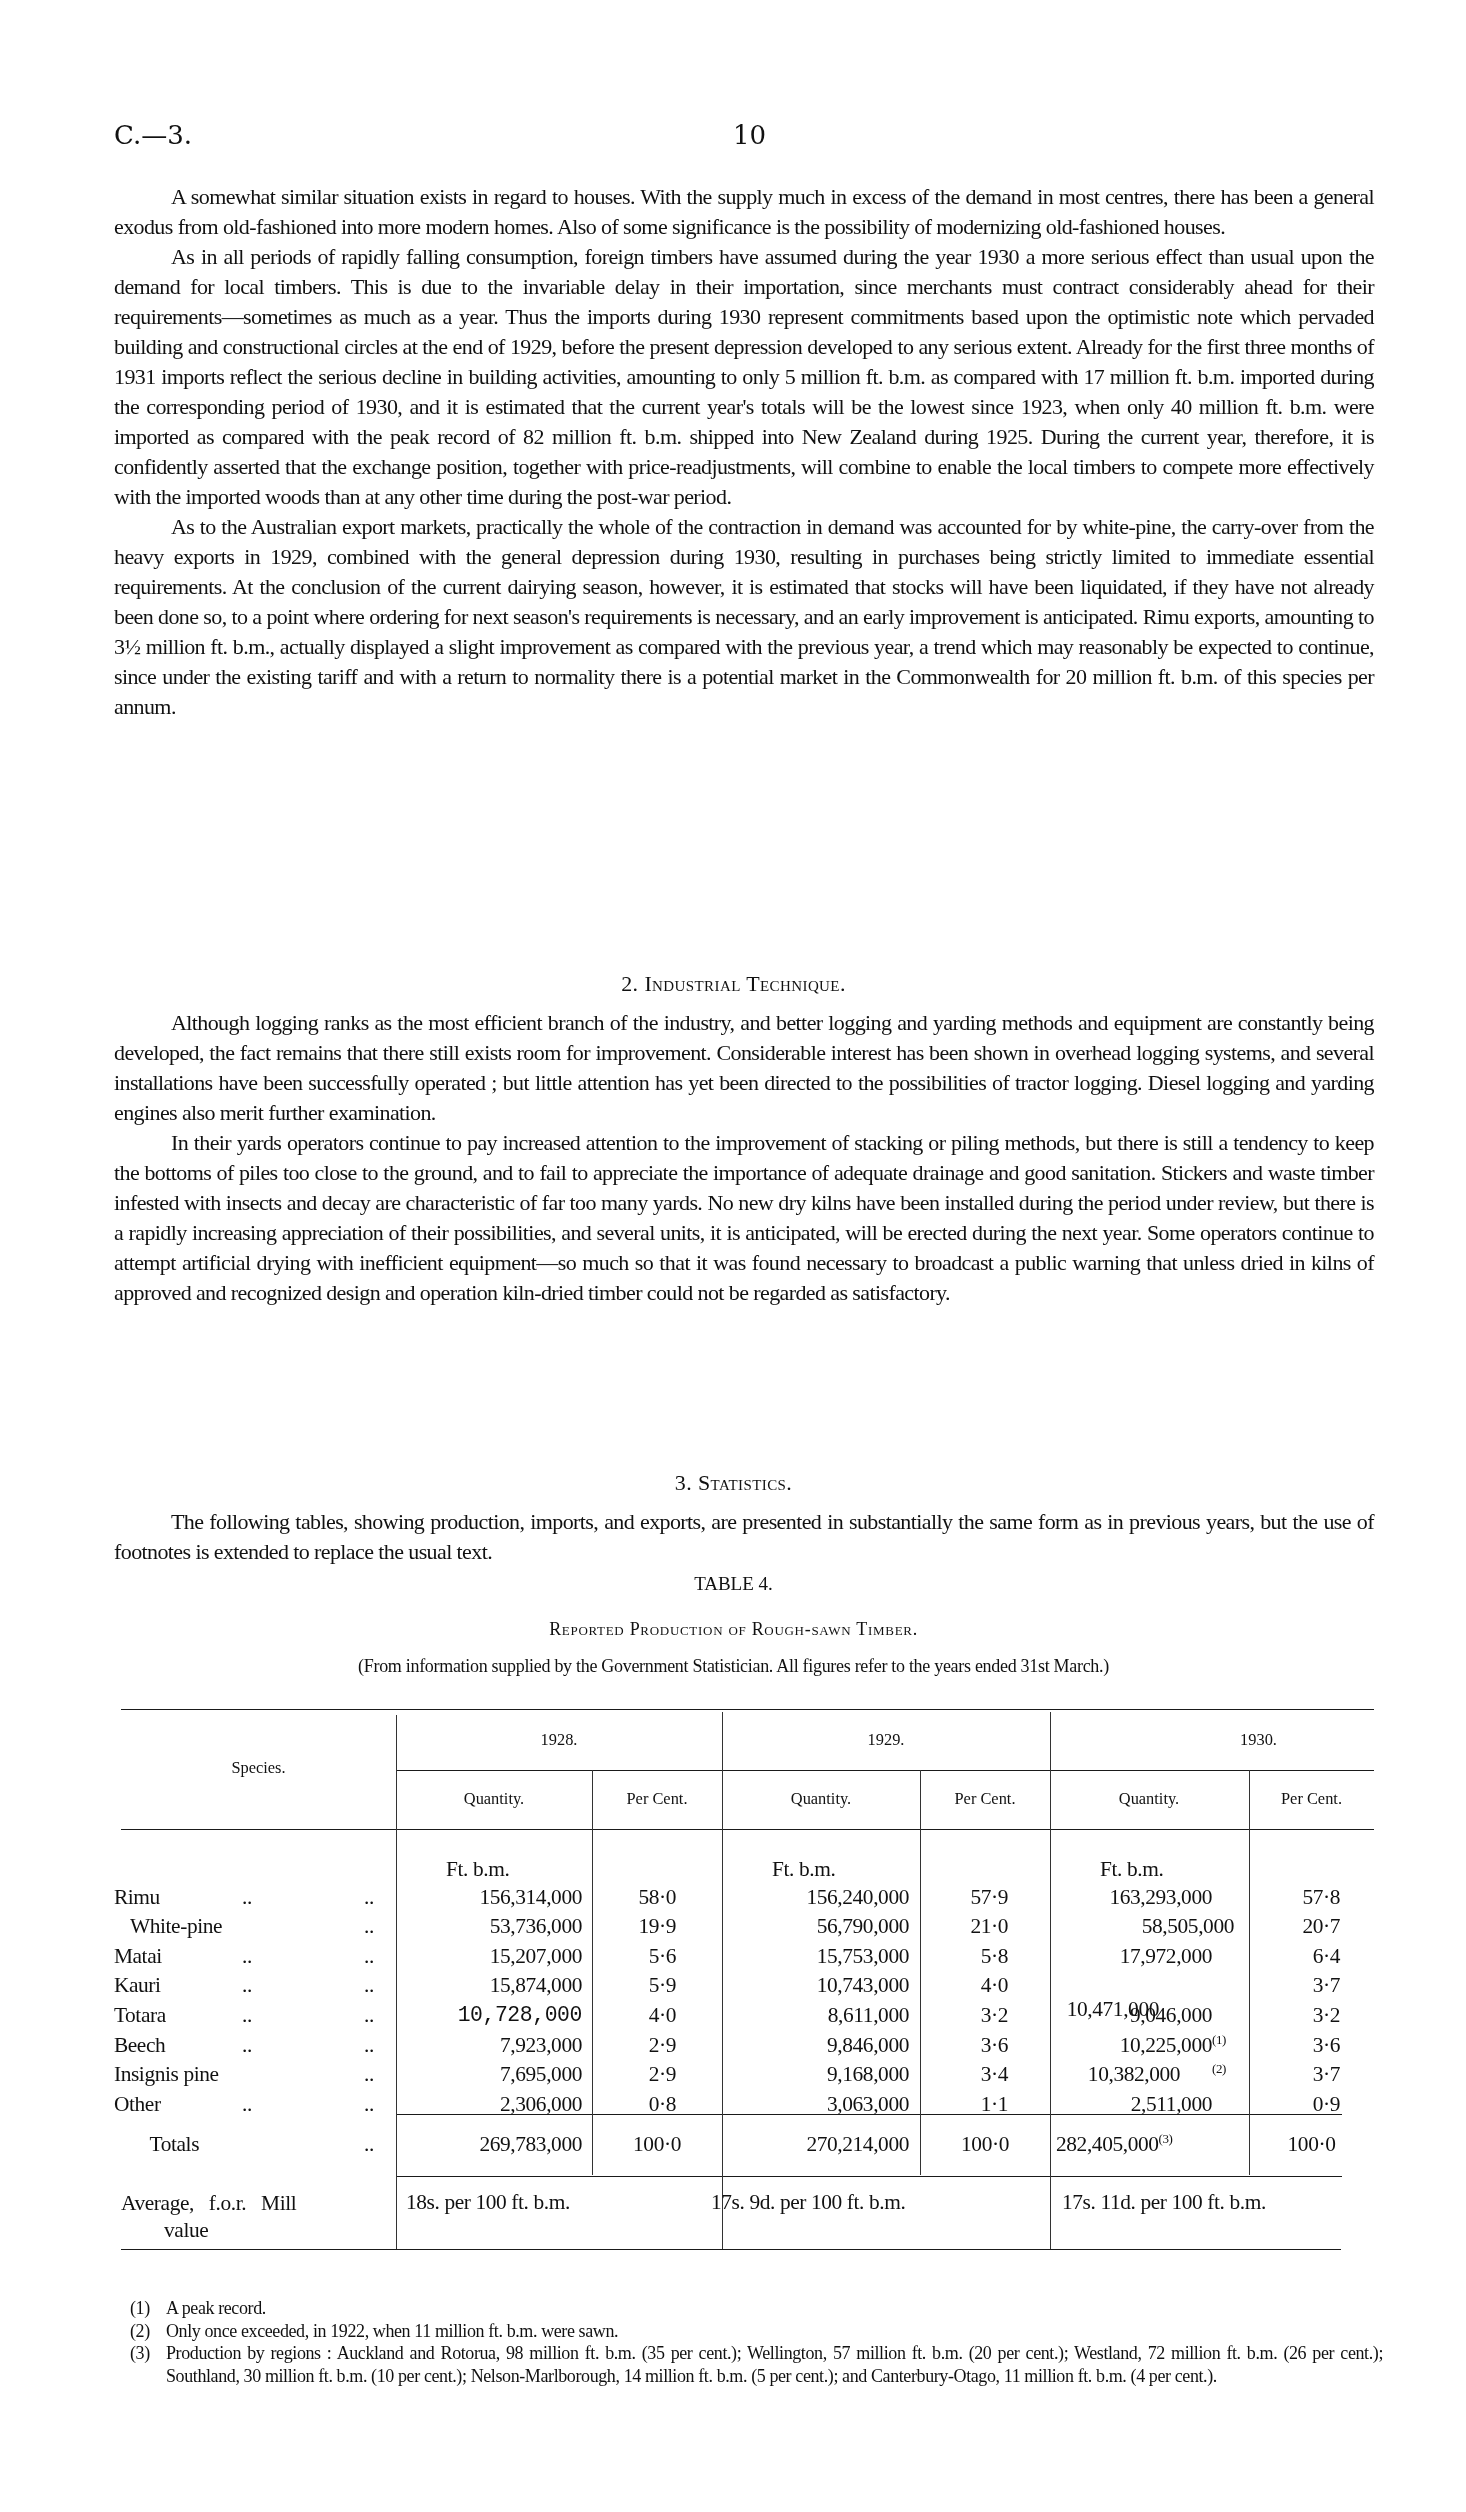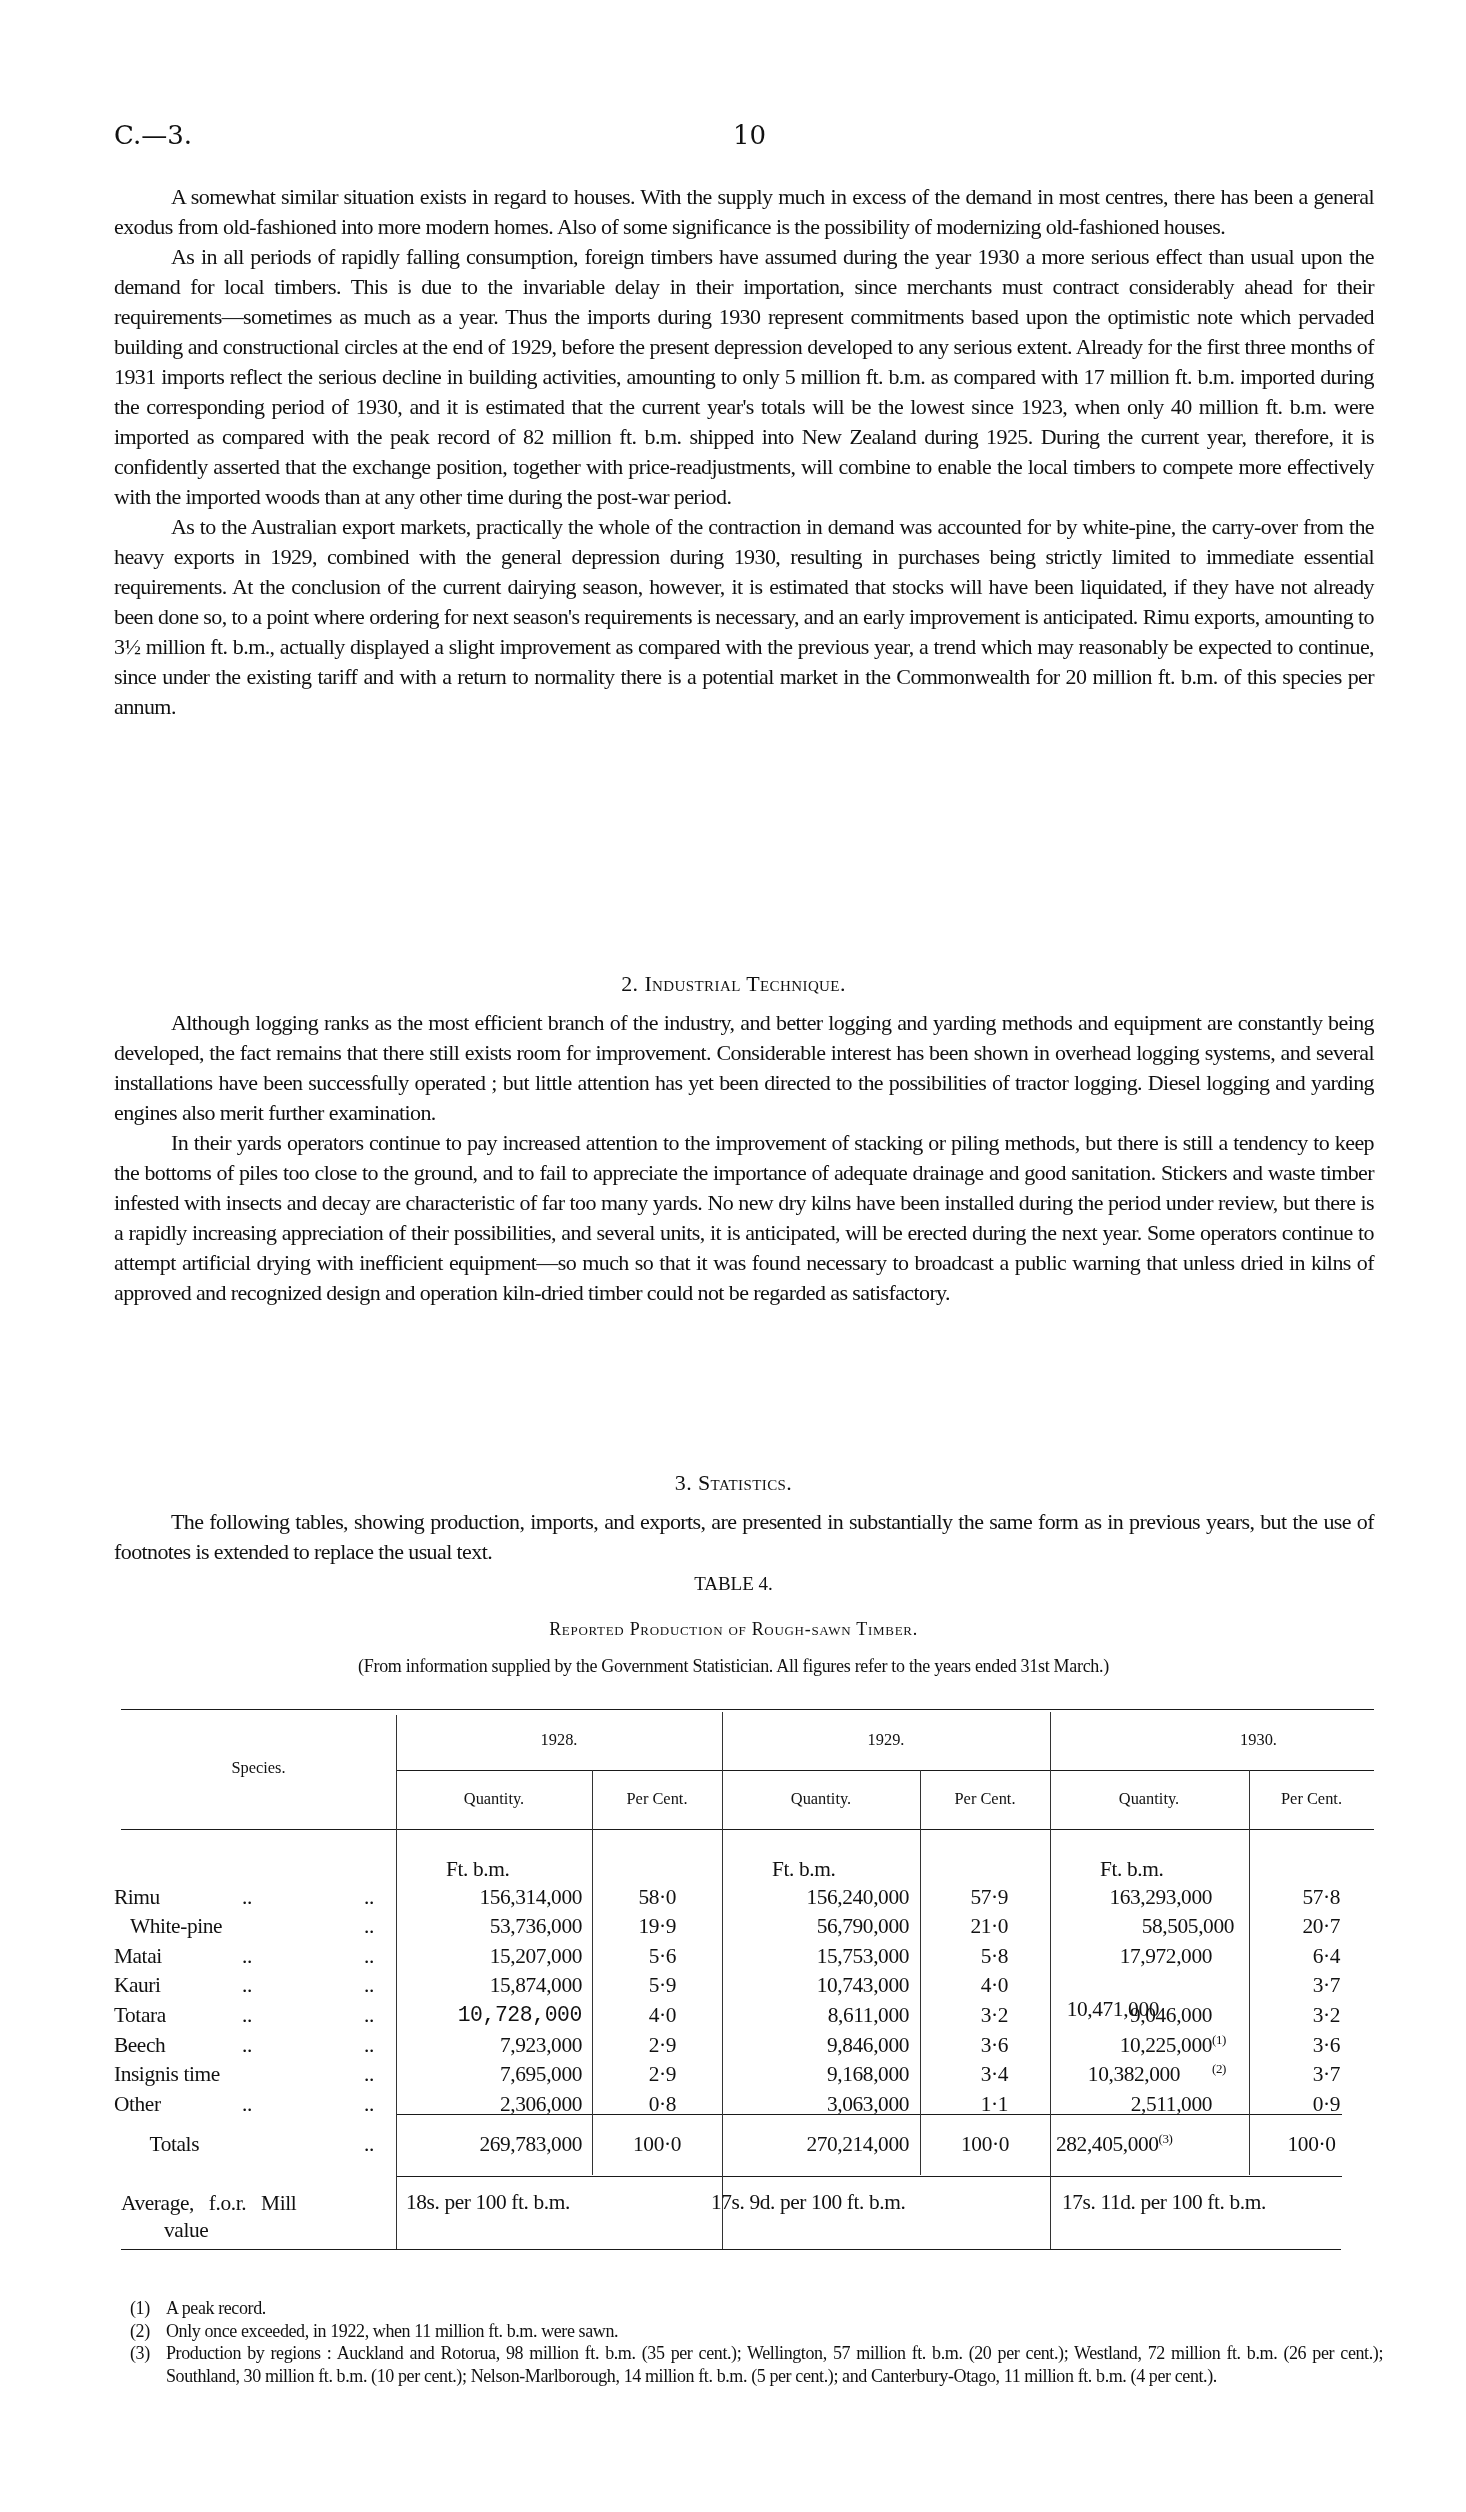--- a/index.html
+++ b/index.html
@@ -171,21 +171,21 @@
         <div class="cell" style="left:121px; top:324px;">..</div>
         <div class="cell" style="left:243px; top:324px;">..</div>
         <div class="cell num" style="left:275px; width:186px; top:324px;">7,923,000</div>
         <div class="cell num" style="left:471px; width:84px; top:324px;">2·9</div>
         <div class="cell num" style="left:601px; width:187px; top:324px;">9,846,000</div>
         <div class="cell num" style="left:799px; width:88px; top:324px;">3·6</div>
         <div class="cell" style="left:935px; width:193px; top:324px;"><span style="display:inline-block; width:156px; text-align:right;">10,225,000</span><span class="sup">(1)</span></div>
         <div class="cell num" style="left:1128px; width:91px; top:324px;">3·6</div>
       </div>
       <div>
-        <div class="cell" style="left:-7.1px; top:353px;">Insignis time</div>
+        <div class="cell" style="left:-7.1px; top:353px;">Insignis pine</div>
         <div class="cell" style="left:243px; top:353px;">..</div>
         <div class="cell num" style="left:275px; width:186px; top:353px;">7,695,000</div>
         <div class="cell num" style="left:471px; width:84px; top:353px;">2·9</div>
         <div class="cell num" style="left:601px; width:187px; top:353px;">9,168,000</div>
         <div class="cell num" style="left:799px; width:88px; top:353px;">3·4</div>
         <div class="cell" style="left:935px; width:193px; top:353px;"><span style="display:inline-block; width:156px; text-align:center;">10,382,000</span><span class="sup">(2)</span></div>
         <div class="cell num" style="left:1128px; width:91px; top:353px;">3·7</div>
       </div>
       <div>
         <div class="cell" style="left:-7.1px; top:383px;">Other</div>

